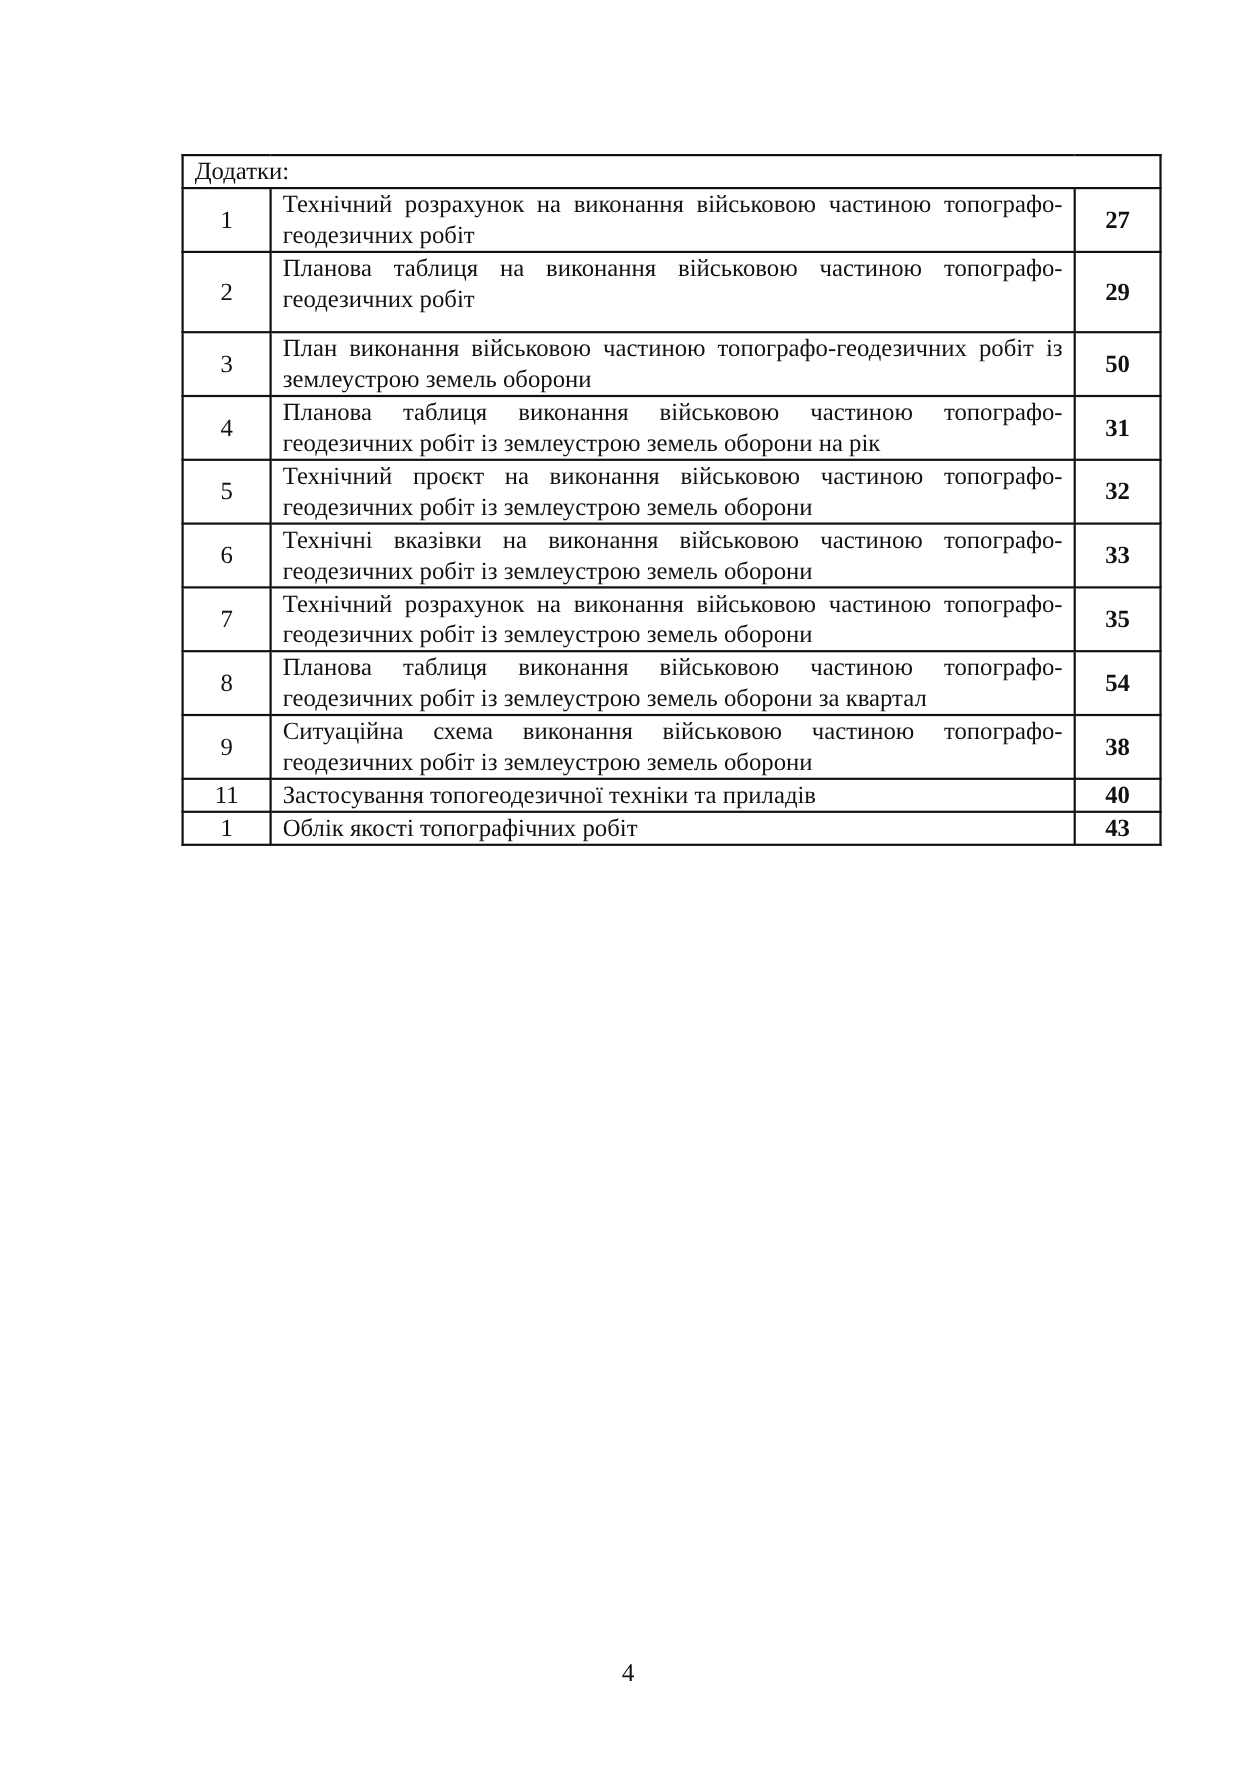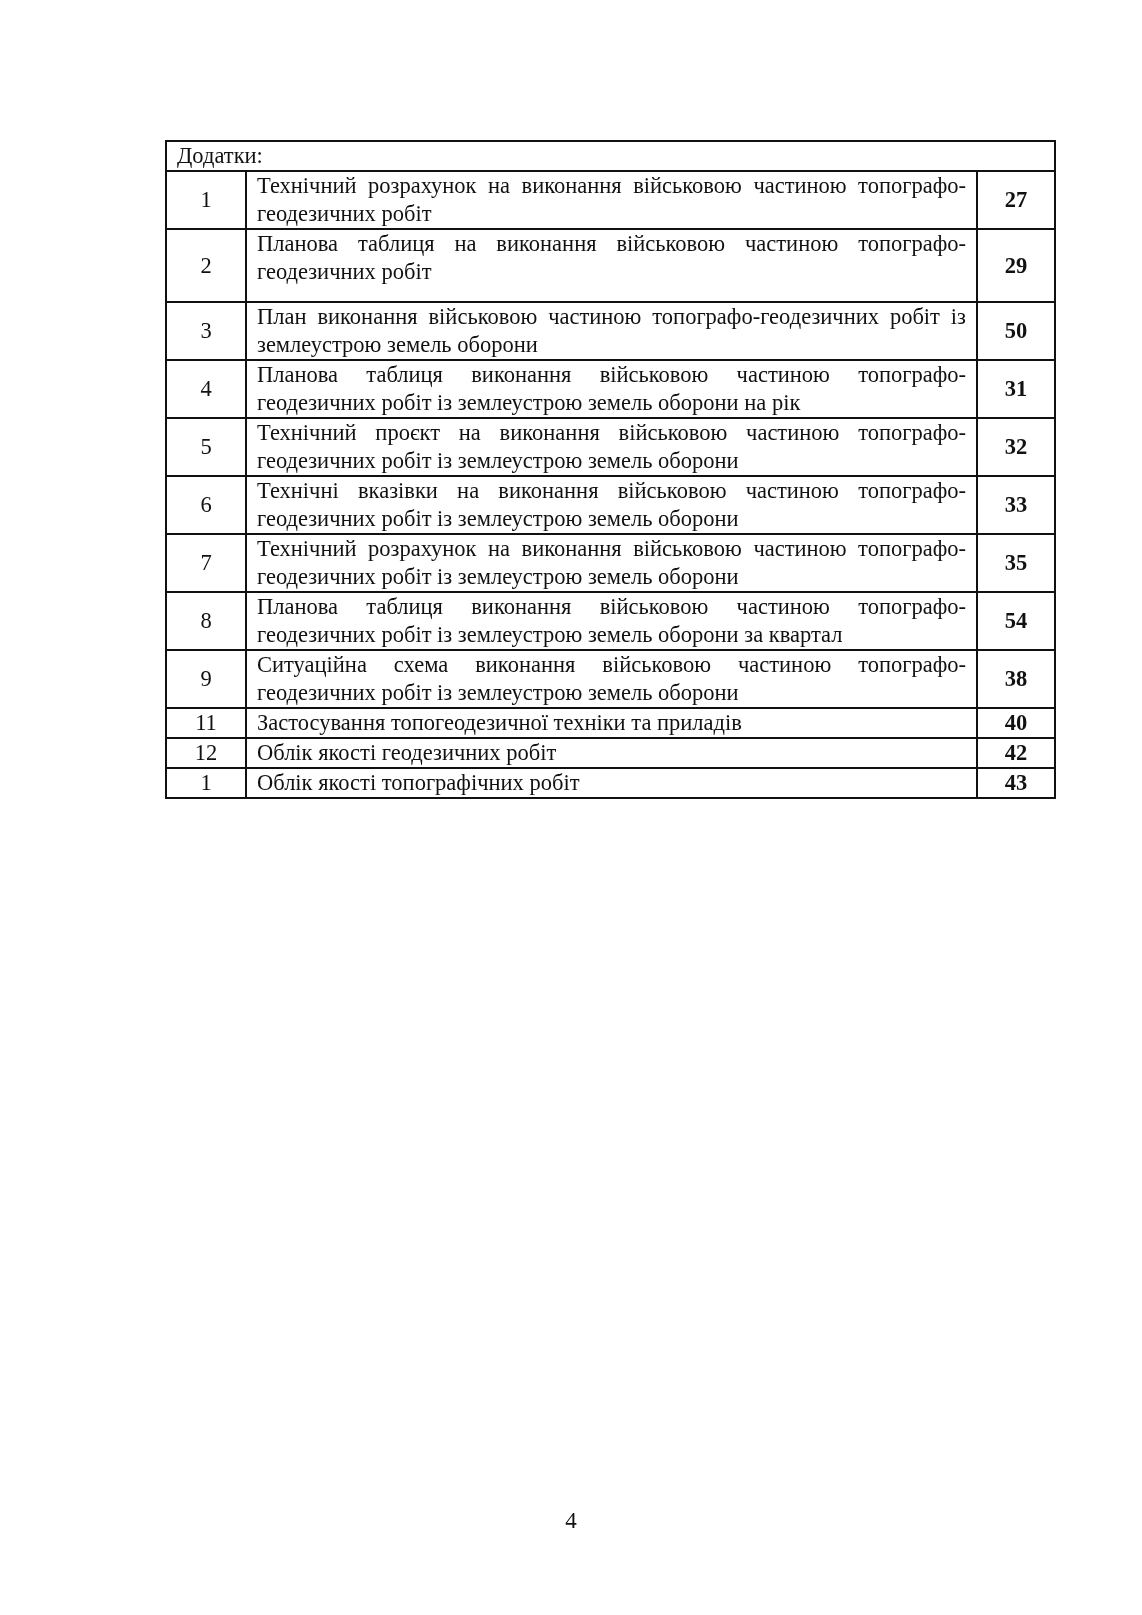--- a/index.html
+++ b/index.html
@@ -143,25 +143,20 @@
         <td class="page-cell">38</td>
       </tr>
 
 
       <tr class="h1">
         <td class="num-cell">11</td>
         <td class="title-cell">Застосування топогеодезичної техніки та приладів</td>
         <td class="page-cell">40</td>
       </tr>
 
-      <tr class="h1">
-        <td class="num-cell">12</td>
-        <td class="title-cell">Облік якості геодезичних робіт</td>
-        <td class="page-cell">42</td>
-      </tr>
 
       <tr class="h1">
         <td class="num-cell">1</td>
         <td class="title-cell">Облік якості топографічних робіт</td>
         <td class="page-cell">43</td>
       </tr>
 
     </tbody>
   </table>
 

